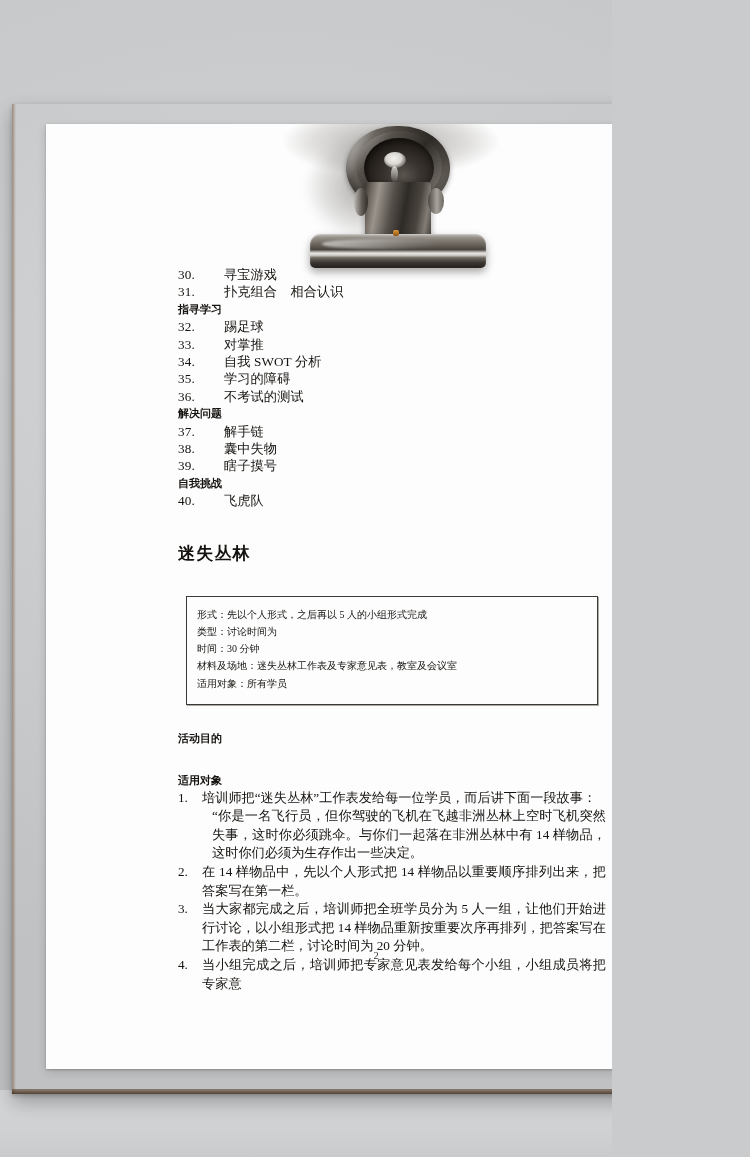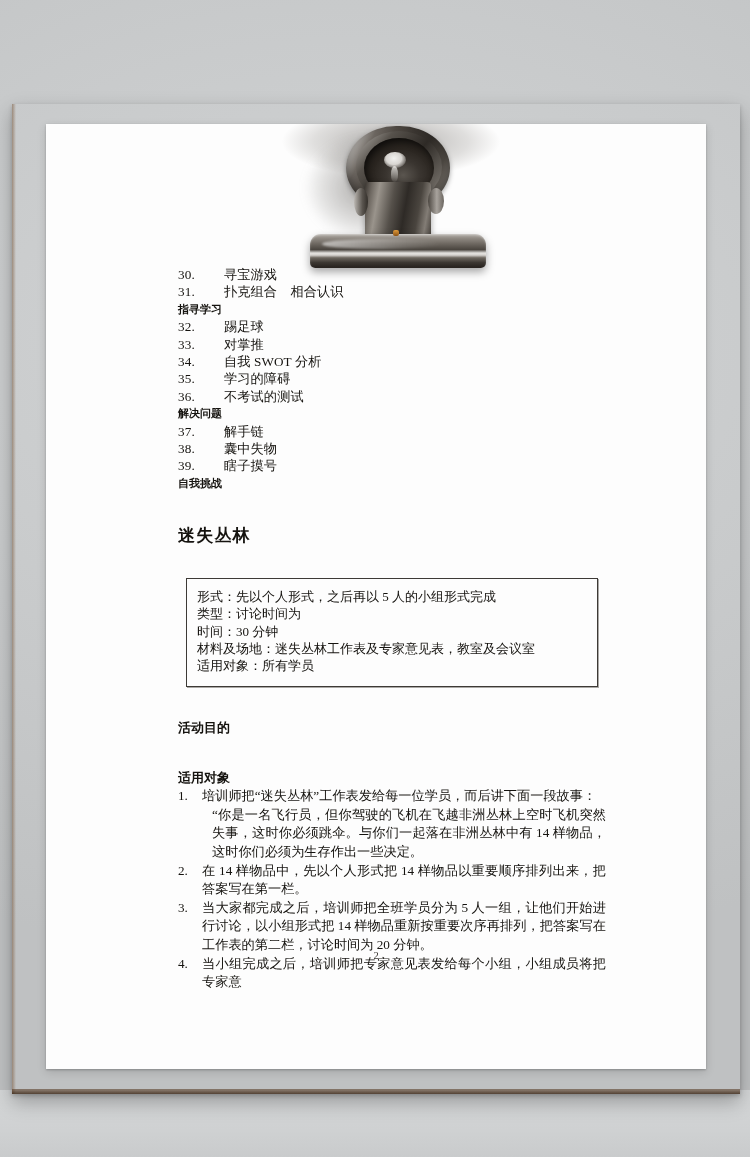--- a/index.html
+++ b/index.html
@@ -10,21 +10,21 @@
     width: 750px;
     height: 1157px;
     overflow: hidden;
     font-family: "Liberation Serif", "DejaVu Serif", serif;
     background: #c9cbcc;
   }
 
   
   #scene {
     position: relative;
-    width: 750px;
+    width: 612px;
     height: 1157px;
     background:
       radial-gradient(ellipse 900px 620px at 46% 30%, #d2d4d5 0%, #c8cacb 55%, #bfc1c2 100%);
     overflow: hidden;
   }
   #backdrop-lower {
     position: absolute;
     left: 0;
     top: 1090px;
     width: 750px;
@@ -268,28 +268,28 @@
 
   #info-box {
     margin-top: 31px;
     margin-left: 8px;
     width: 390px;
     border: 1px solid #3d3a36;
     padding: 9px 10px 12px 10px;
     box-shadow: 1px 1px 0 rgba(90,86,80,0.5);
   }
   .info-line {
-    font-size: 13px;
+    font-size: 10px;
     line-height: 17.2px;
     white-space: pre;
   }
 
   .body-head {
-    margin-top: 32px;
-    font-size: 13px;
+    margin-top: 24px;
+    font-size: 11px;
     font-weight: bold;
     line-height: 18px;
   }
   .body-par {
     font-size: 13.2px;
     line-height: 18.6px;
     text-align: justify;
   }
   .body-par.indent {
     text-indent: 2em;
@@ -349,20 +349,21 @@
           <div class="list-line"><span class="num">34.</span><span>自我 SWOT 分析</span></div>
           <div class="list-line"><span class="num">35.</span><span>学习的障碍</span></div>
           <div class="list-line"><span class="num">36.</span><span>不考试的测试</span></div>
 
           <div class="section-head">解决问题</div>
           <div class="list-line"><span class="num">37.</span><span>解手链</span></div>
           <div class="list-line"><span class="num">38.</span><span>囊中失物</span></div>
           <div class="list-line"><span class="num">39.</span><span>瞎子摸号</span></div>
 
           <div class="section-head">自我挑战</div>
+          <div class="list-line"><span class="num">40.</span><span>飞虎队</span></div>
 
           <div id="doc-title">迷失丛林</div>
 
           <div id="info-box">
             <div class="info-line">形式：先以个人形式，之后再以 5 人的小组形式完成</div>
             <div class="info-line">类型：讨论时间为</div>
             <div class="info-line">时间：30 分钟</div>
             <div class="info-line">材料及场地：迷失丛林工作表及专家意见表，教室及会议室</div>
             <div class="info-line">适用对象：所有学员</div>
           </div>

